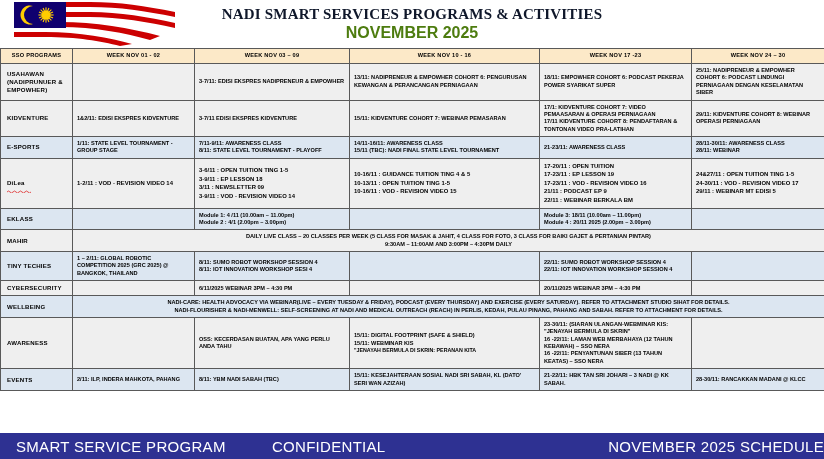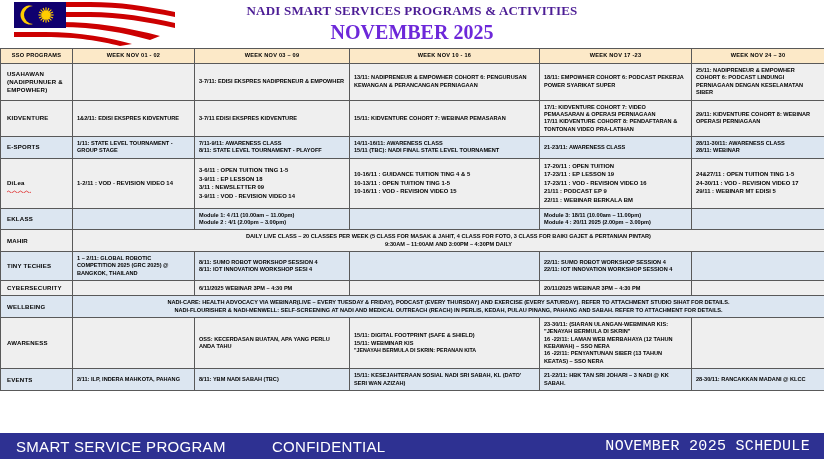--- a/index.html
+++ b/index.html
@@ -32,31 +32,31 @@
     height: 48px;
     display: flex;
     flex-direction: column;
     align-items: center;
     justify-content: center;
     pointer-events: none;
   }
   .title-main {
     font-family: "Liberation Serif", serif;
     font-weight: bold;
-    font-size: 13px;
-    color: #4c1d95;
+    font-size: 15px;
+    color: #0f172a;
     letter-spacing: .2px;
     line-height: 1.1;
     text-align: right;
   }
   .title-sub {
-    font-family: Liberation Serif, serif;
+    font-family: Liberation Sans, sans-serif;
     font-weight: bold;
-    font-size: 20px;
-    color: #6d28d9;
+    font-size: 16px;
+    color: #4d7c0f;
     line-height: 1.2;
     margin-top: 1px;
     text-align: center;
   }
 
   
   .sched {
     width: 824px;
     border-collapse: collapse;
     table-layout: fixed;
@@ -122,21 +122,21 @@
     height: 26px;
     background: #2E3192;
     display: flex;
     align-items: center;
     color: #ffffff;
     font-size: 15px;
     letter-spacing: .3px;
   }
   .footer .f-left { flex: 0 0 33%; padding-left: 16px; text-align: left; }
   .footer .f-mid  { flex: 0 0 34%; text-align: left; }
-  .footer .f-right{ flex: 0 0 33%; padding-right: 14px; text-align: right; font-family: Liberation Mono, monospace; }
+  .footer .f-right{ flex: 0 0 33%; text-align: right; }
 </style>
 </head>
 <body>
 
 <div class="header">
   <div class="flag">
     <svg width="175" height="48" viewBox="0 0 175 48">
       <rect x="0" y="0" width="175" height="48" fill="#ffffff"></rect>
       <path d="M14,2 L90,2 C120,2 145,6 175,12 L175,17 C145,11 120,7 90,7 L14,7 Z" fill="#CC0001"></path>
       <path d="M14,12 L90,12 C120,12 148,17 175,23 L175,28 C148,22 120,17 90,17 L14,17 Z" fill="#CC0001"></path>

